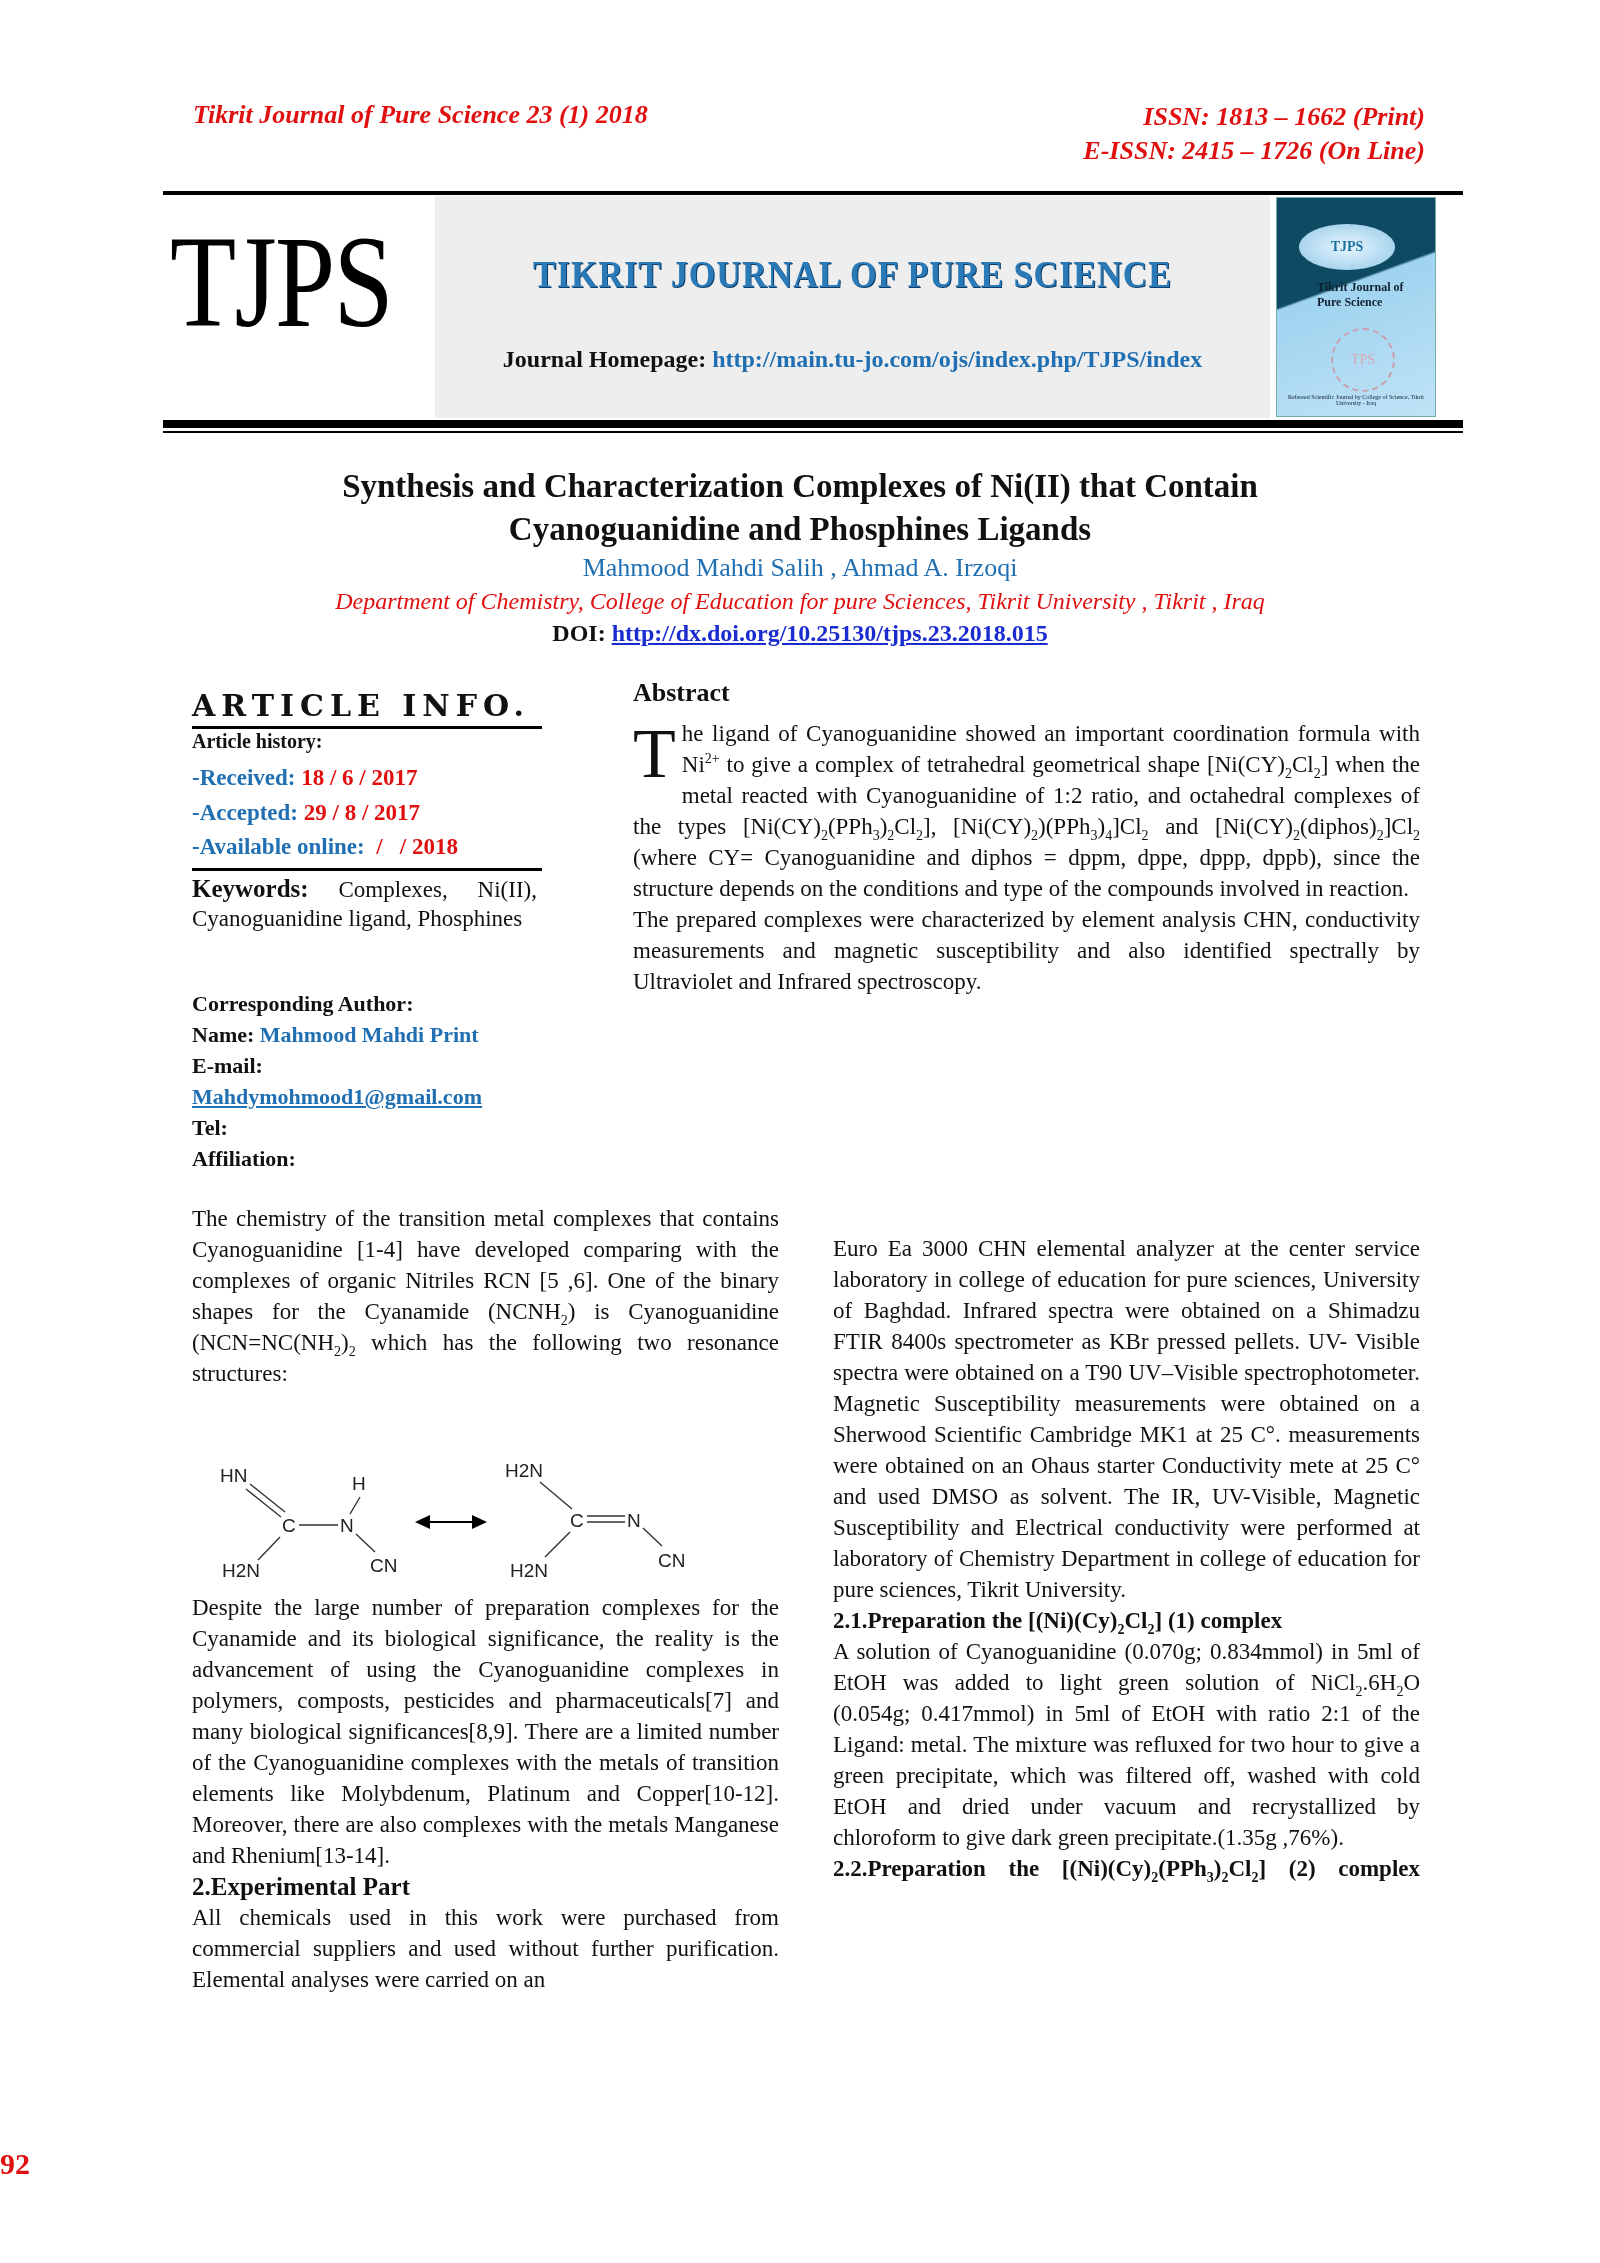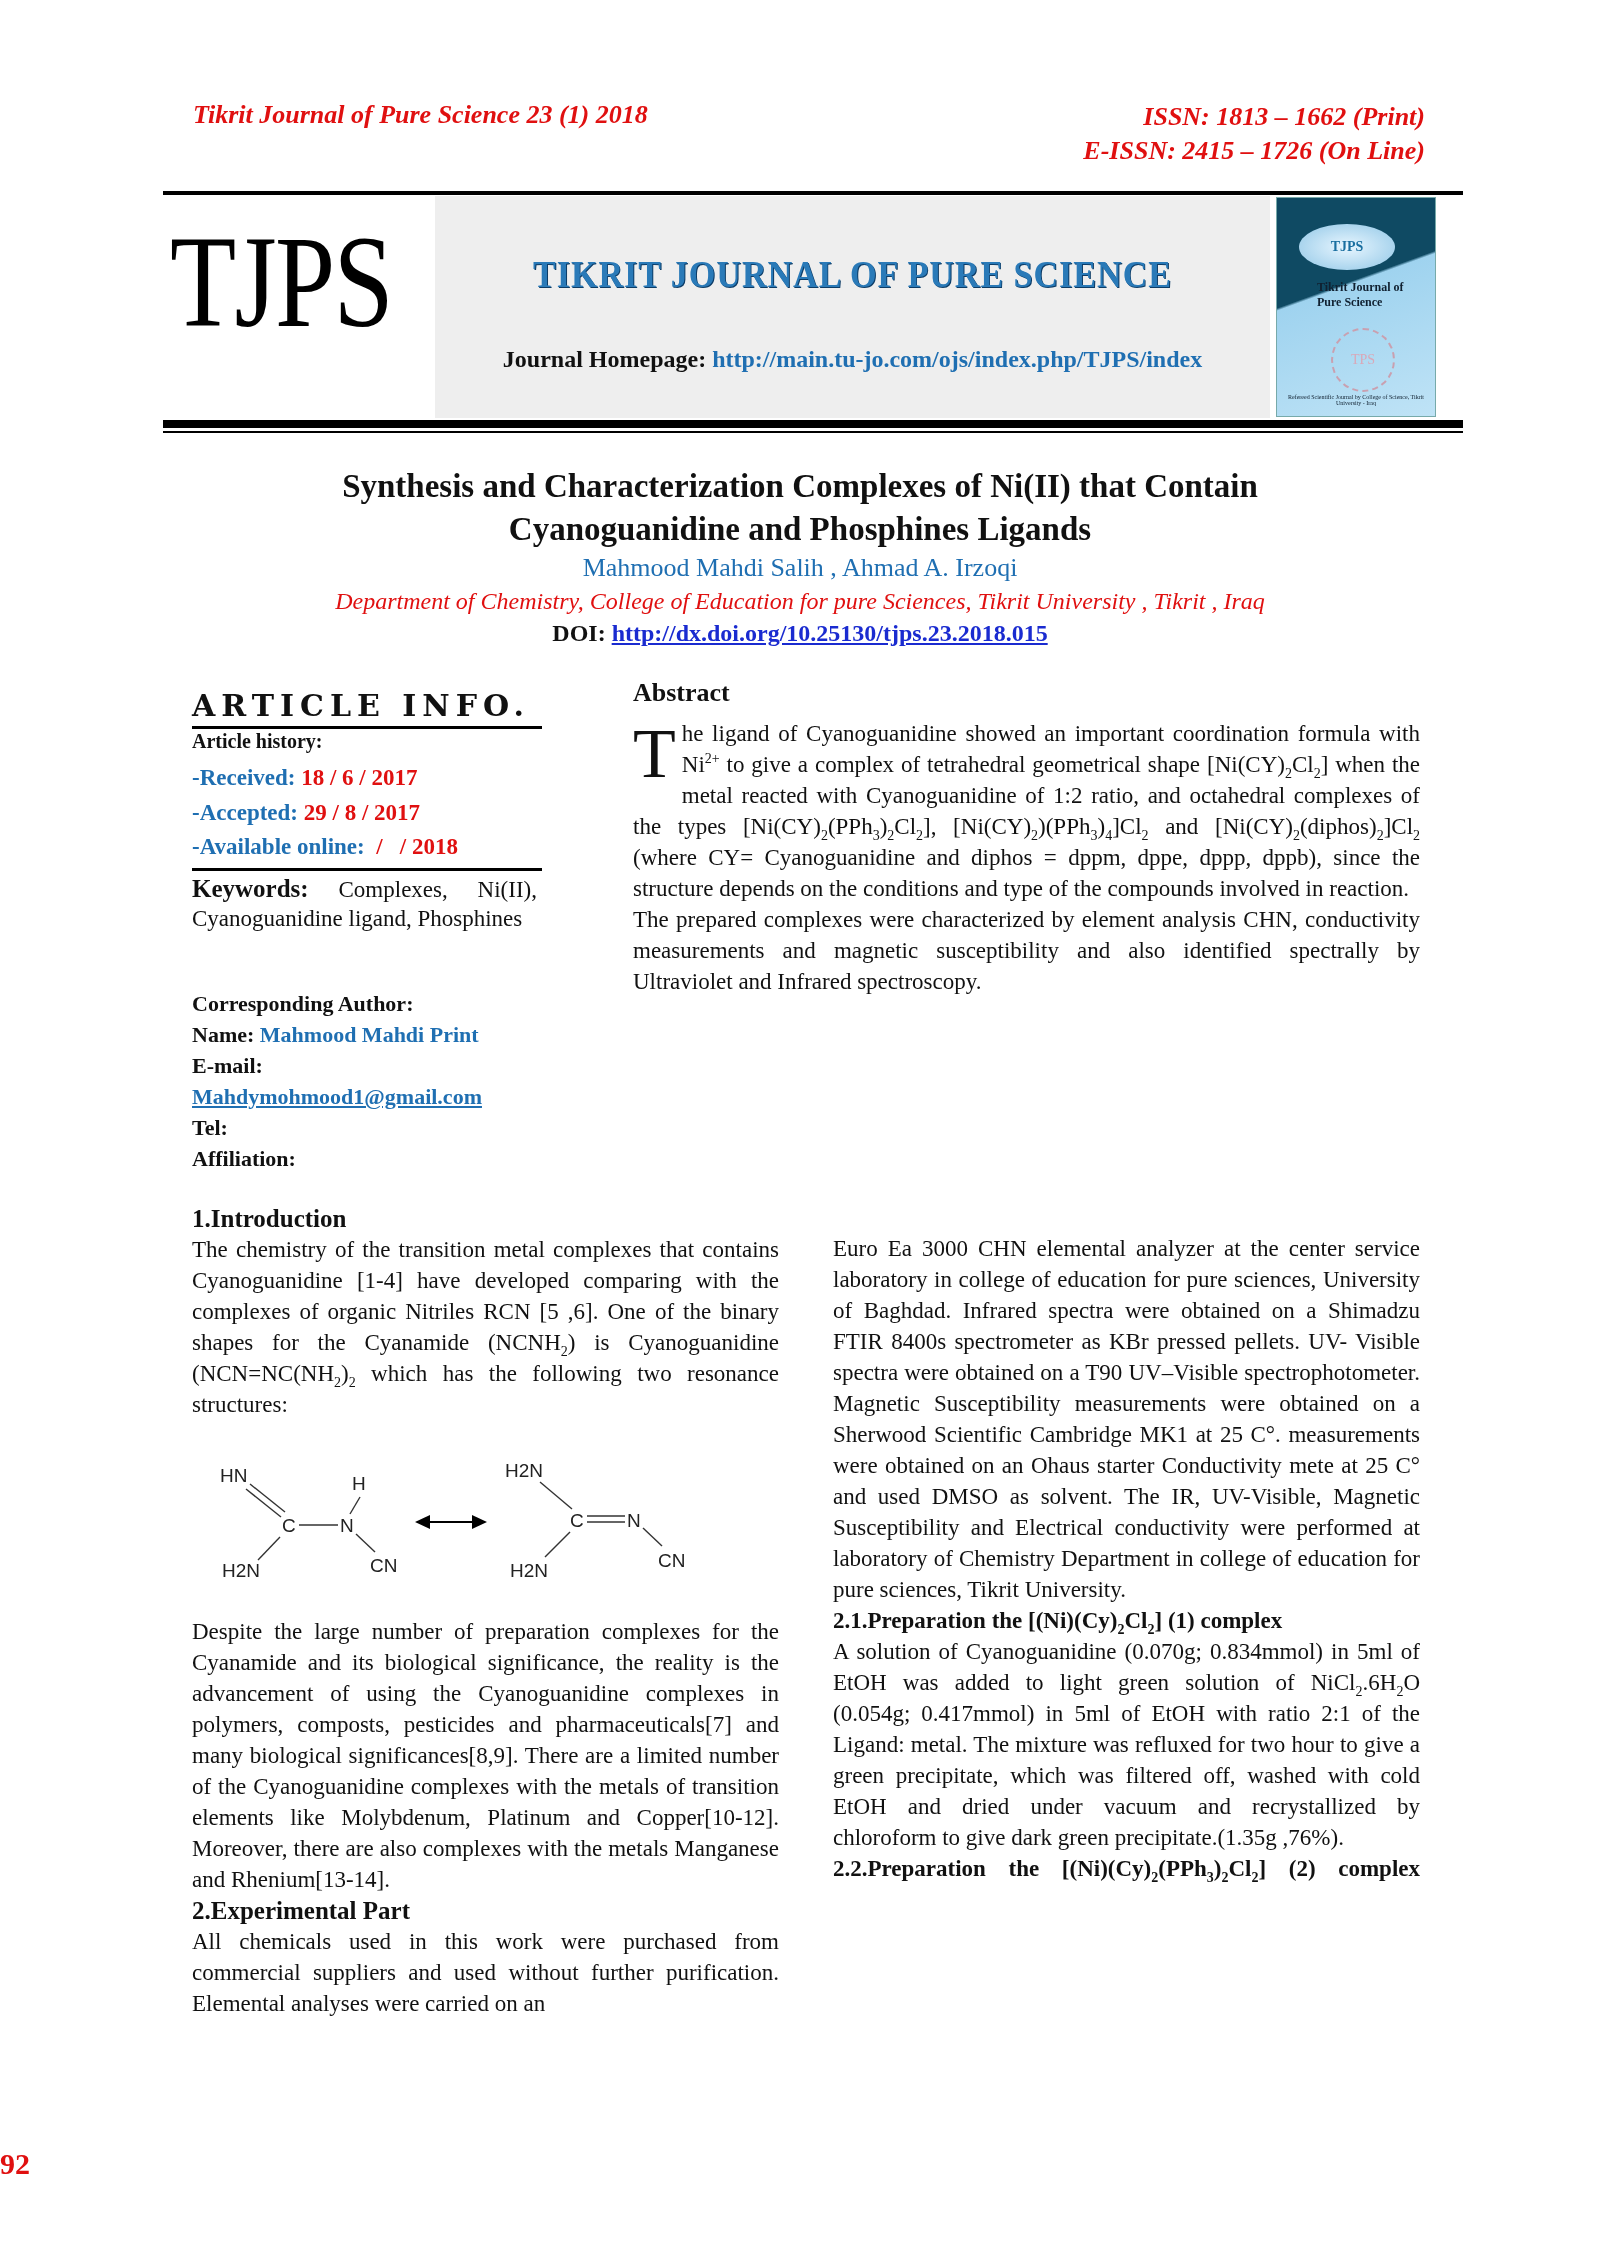--- a/index.html
+++ b/index.html
@@ -49,21 +49,21 @@
   #abstract { left: 633px; top: 718px; width: 787px; font-size: 23px; line-height: 31px; text-align: justify; }
   #abstract .dropcap { float: left; font-size: 70px; line-height: 60px; margin: 6px 6px 0 0; }
   #abstract sub, #abstract sup, .col sub, .col sup { font-size: 14px; line-height: 0; }
 
   
   .col { width: 587px; font-size: 23px; line-height: 31px; text-align: justify; }
   .col p { margin: 0; }
   .col .h { font-weight: bold; font-size: 25px; text-align: left; }
   .col .h2 { font-weight: bold; font-size: 23px; }
   #col-left-a { left: 192px; top: 1203px; }
-  #col-left-b { left: 192px; top: 1592px; margin-top: 24px; }
+  #col-left-b { left: 192px; top: 1592px; }
   #col-right { left: 833px; top: 1233px; }
 
   #scheme { left: 200px; top: 1452px; width: 580px; height: 130px; }
   #scheme text { font-family: "Liberation Sans", sans-serif; font-size: 19px; fill: #222; }
 
   #page-num { left: 0; top: 2147px; width: 1600px; font-size: 30px; font-weight: bold; color: #e01010; }
 </style>
 </head>
 <body>
 
@@ -136,21 +136,20 @@
   <div>Affiliation:</div>
 </div>
 
 <div id="abs-head" class="abs">Abstract</div>
 <div id="abstract" class="abs">
   <p style="margin:0"><span class="dropcap">T</span><span>he ligand of Cyanoguanidine showed an important coordination formula with Ni</span><sup>2+</sup><span> to give a complex of tetrahedral geometrical shape [Ni(CY)</span><sub>2</sub><span>Cl</span><sub>2</sub><span>] when the metal reacted with Cyanoguanidine of 1:2 ratio, and octahedral complexes of the types [Ni(CY)</span><sub>2</sub><span>(PPh</span><sub>3</sub><span>)</span><sub>2</sub><span>Cl</span><sub>2</sub><span>], [Ni(CY)</span><sub>2</sub><span>)(PPh</span><sub>3</sub><span>)</span><sub>4</sub><span>]Cl</span><sub>2</sub><span> and [Ni(CY)</span><sub>2</sub><span>(diphos)</span><sub>2</sub><span>]Cl</span><sub>2</sub><span> (where CY= Cyanoguanidine and diphos = dppm, dppe, dppp, dppb), since the structure depends on the conditions and type of the compounds involved in reaction.</span></p>
   <p style="margin:0">The prepared complexes were characterized by element analysis CHN, conductivity measurements and magnetic susceptibility and also identified spectrally by Ultraviolet and Infrared spectroscopy.</p>
 </div>
 
 <div id="col-left-a" class="abs col">
-  <p class="h">1.Introduction</p>
   <p><span>The chemistry of the transition metal complexes that contains Cyanoguanidine [1-4] have developed comparing with the complexes of organic Nitriles RCN [5 ,6]. One of the binary shapes for the Cyanamide (NCNH</span><sub>2</sub><span>) is Cyanoguanidine (NCN=NC(NH</span><sub>2</sub><span>)</span><sub>2</sub><span> which has the following two resonance structures:</span></p>
 </div>
 
 <svg id="scheme" class="abs" viewBox="0 0 580 130">
   <g>
     <text x="20" y="30">HN</text>
     <line x1="50" y1="32" x2="85" y2="60" stroke="#333" stroke-width="1.4"></line>
     <line x1="46" y1="37" x2="81" y2="65" stroke="#333" stroke-width="1.4"></line>
     <text x="82" y="80">C</text>
     <line x1="99" y1="73" x2="138" y2="73" stroke="#333" stroke-width="1.4"></line>

